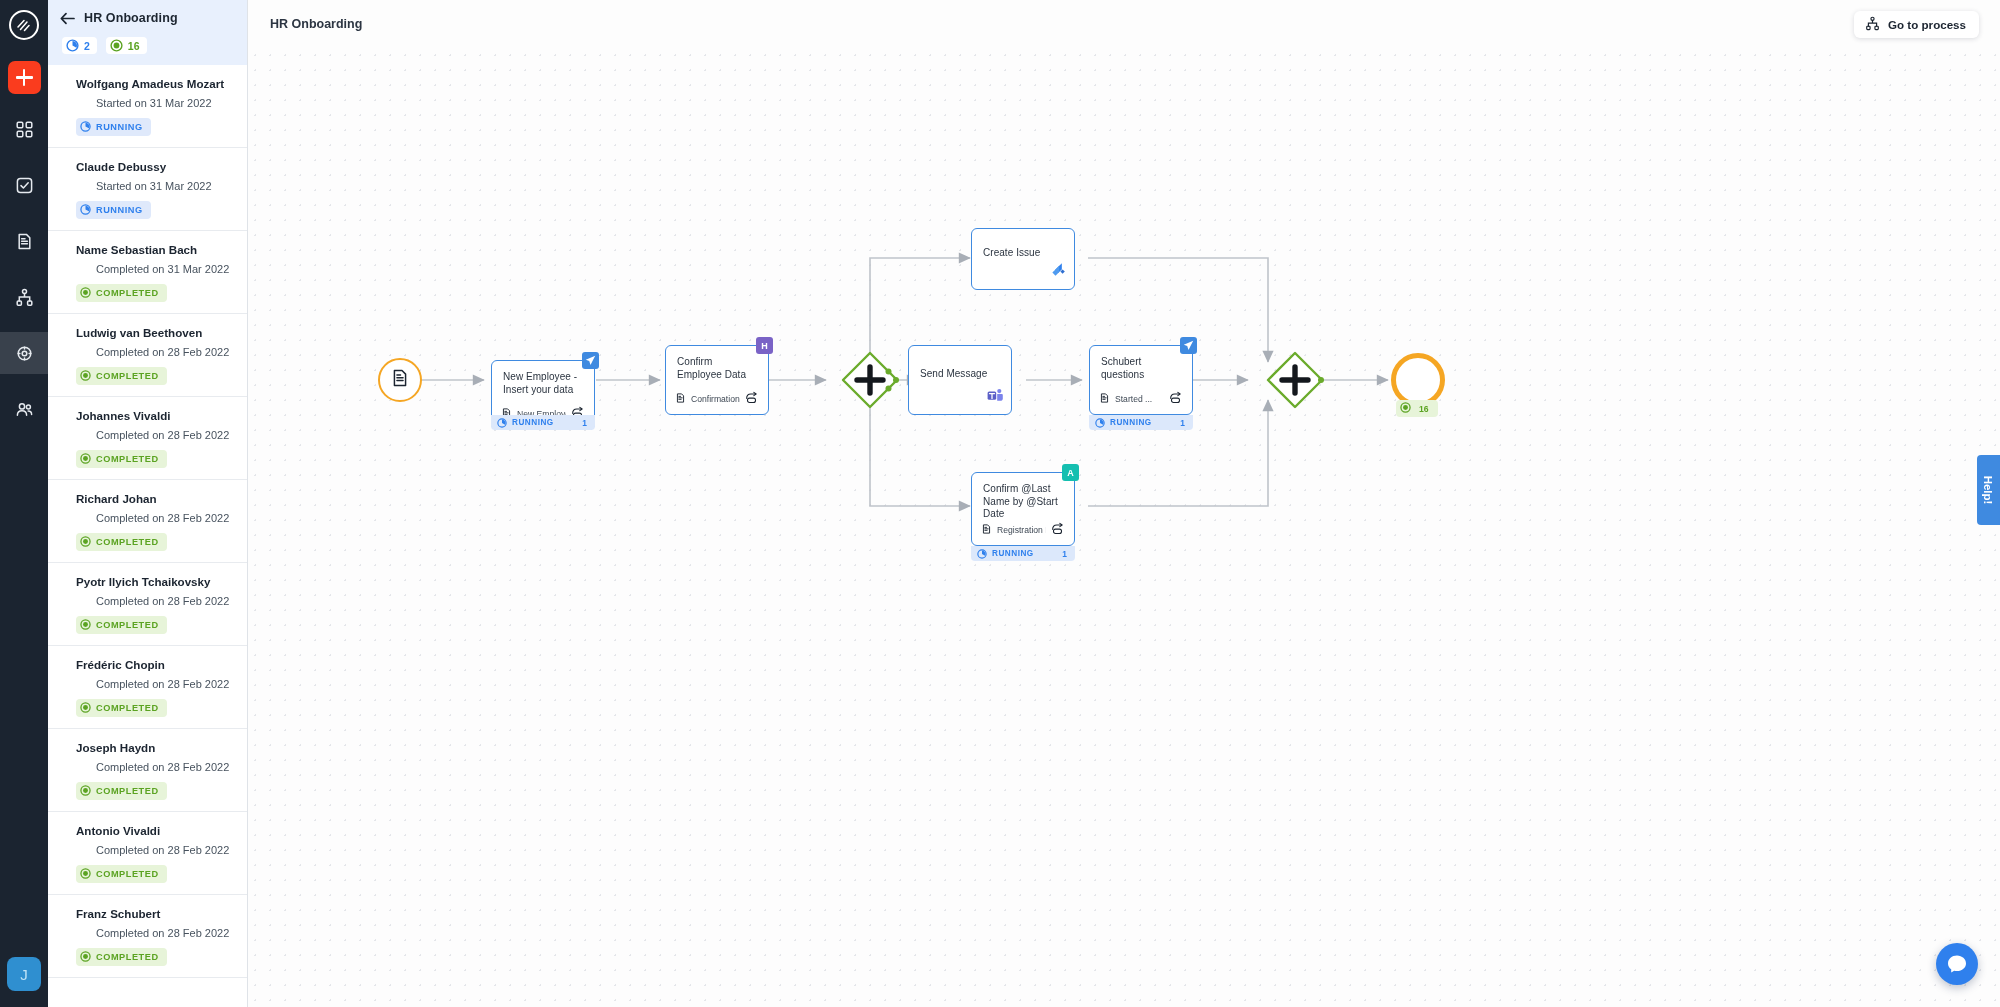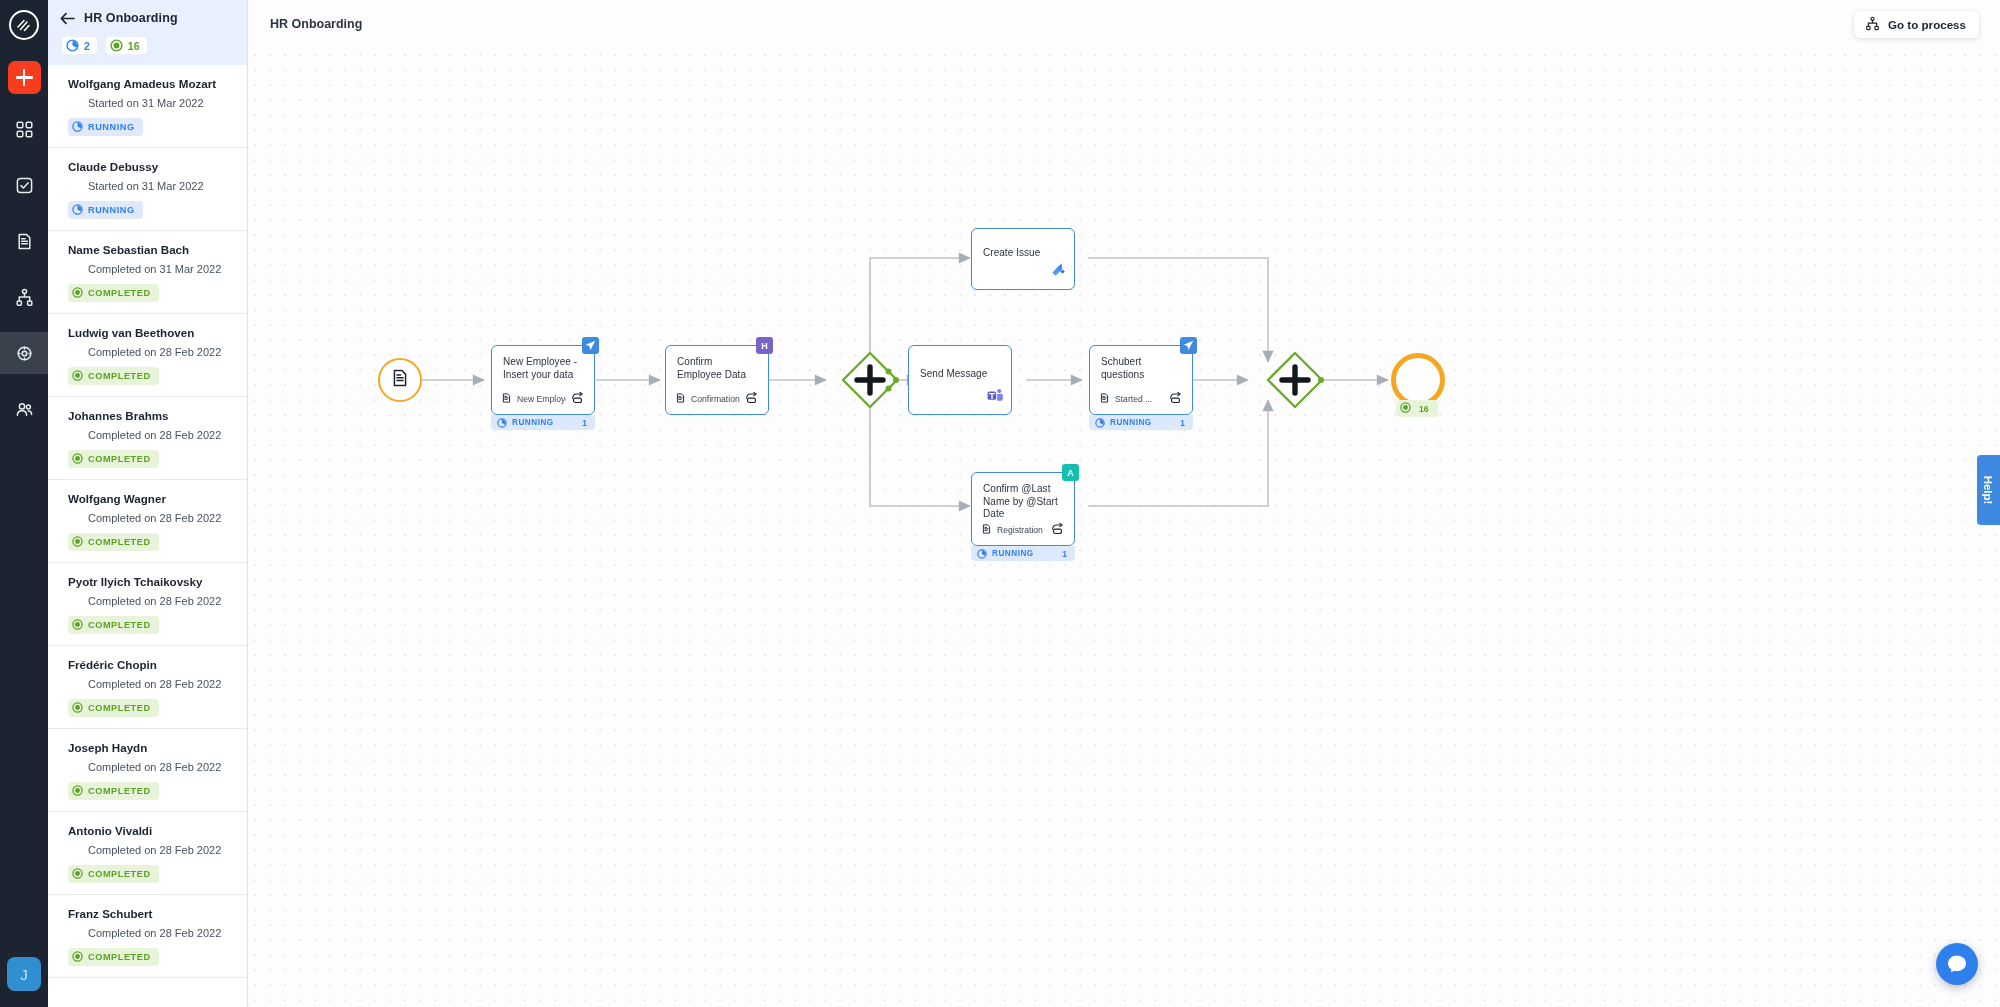--- a/index.html
+++ b/index.html
@@ -64,21 +64,21 @@
     background: #ffffff; border-radius: 4px; padding: 2px 7px 2px 4px;
     font-size: 10.5px; font-weight: bold;
   }
   .chip.run { color: #2f80ed; }
   .chip.done { color: #5ba322; }
 
   .ico-run, .ico-done { width: 13px; height: 13px; flex: 0 0 13px; }
 
   .lp-list { flex: 1 1 auto; overflow: hidden; }
   .lp-row {
-    padding: 12px 12px 11px 20px; border-bottom: 1px solid #e8ebef; cursor: pointer;
+    padding: 12px 12px 11px 28px; border-bottom: 1px solid #e8ebef; cursor: pointer;
   }
   .lp-name { font-size: 11.6px; font-weight: bold; color: #1b2430; }
   .lp-date { font-size: 11px; color: #47525e; margin-top: 7px; margin-left: 20px; }
   .badge {
     display: inline-flex; align-items: center; gap: 5px; margin-top: 9px;
     border-radius: 4px; padding: 2.5px 8px 2.5px 4px;
     font-size: 9.2px; font-weight: bold; letter-spacing: .55px;
   }
   .badge.running   { background: #dfe9fb; color: #2f80ed; }
   .badge.completed { background: #e7f4d9; color: #5ba322; }
@@ -299,28 +299,28 @@
             </svg></span>
           <span>COMPLETED</span>
         </div></div>
       <div class="lp-row"><div class="lp-name">Ludwig van Beethoven</div><div class="lp-date">Completed on 28 Feb 2022</div><div class="badge completed">
           <span><svg width="11" height="11" viewBox="0 0 13 13">
               <circle cx="6.5" cy="6.5" r="5.4" fill="none" stroke="#5ba322" stroke-width="1.5"></circle>
               <circle cx="6.5" cy="6.5" r="2.9" fill="#5ba322"></circle>
             </svg></span>
           <span>COMPLETED</span>
         </div></div>
-      <div class="lp-row"><div class="lp-name">Johannes Brahms</div><div class="lp-date">Completed on 28 Feb 2022</div><div class="badge completed">
-          <span><svg width="11" height="11" viewBox="0 0 13 13">
-              <circle cx="6.5" cy="6.5" r="5.4" fill="none" stroke="#5ba322" stroke-width="1.5"></circle>
-              <circle cx="6.5" cy="6.5" r="2.9" fill="#5ba322"></circle>
-            </svg></span>
-          <span>COMPLETED</span>
-        </div></div>
-      <div class="lp-row"><div class="lp-name">Wolfgang Wagner</div><div class="lp-date">Completed on 28 Feb 2022</div><div class="badge completed">
+      <div class="lp-row"><div class="lp-name">Johannes Vivaldi</div><div class="lp-date">Completed on 28 Feb 2022</div><div class="badge completed">
+          <span><svg width="11" height="11" viewBox="0 0 13 13">
+              <circle cx="6.5" cy="6.5" r="5.4" fill="none" stroke="#5ba322" stroke-width="1.5"></circle>
+              <circle cx="6.5" cy="6.5" r="2.9" fill="#5ba322"></circle>
+            </svg></span>
+          <span>COMPLETED</span>
+        </div></div>
+      <div class="lp-row"><div class="lp-name">Richard Johan</div><div class="lp-date">Completed on 28 Feb 2022</div><div class="badge completed">
           <span><svg width="11" height="11" viewBox="0 0 13 13">
               <circle cx="6.5" cy="6.5" r="5.4" fill="none" stroke="#5ba322" stroke-width="1.5"></circle>
               <circle cx="6.5" cy="6.5" r="2.9" fill="#5ba322"></circle>
             </svg></span>
           <span>COMPLETED</span>
         </div></div>
       <div class="lp-row"><div class="lp-name">Pyotr Ilyich Tchaikovsky</div><div class="lp-date">Completed on 28 Feb 2022</div><div class="badge completed">
           <span><svg width="11" height="11" viewBox="0 0 13 13">
               <circle cx="6.5" cy="6.5" r="5.4" fill="none" stroke="#5ba322" stroke-width="1.5"></circle>
               <circle cx="6.5" cy="6.5" r="2.9" fill="#5ba322"></circle>
@@ -405,21 +405,21 @@
 
     <div class="evt start" style="left:130px; top:358px; width:44px; height:44px;">
       <span>
         <svg width="20" height="20" viewBox="0 0 19 19" fill="none" stroke="#1b2430" stroke-width="1.4">
           <path d="M4.2 2.4 h7.2 l3.4 3.4 v10.8 h-10.6 z" stroke-linejoin="round"></path>
           <path d="M6.6 9.2 h5.8 M6.6 11.8 h5.8 M6.6 6.7 h3.4" stroke-linecap="round"></path>
         </svg>
       </span>
     </div>
 
-    <div class="node" style="left:243px; top:345px; width:104px; height:70px;">
+    <div class="node" style="left:243px; top:360px; width:104px; height:70px;">
       <div class="node-title">New Employee - Insert your data</div>
       <div class="node-foot">
         <span>
           <svg width="11" height="12" viewBox="0 0 19 19" fill="none" stroke="#1b2430" stroke-width="1.6">
             <path d="M4.2 2.4 h7.2 l3.4 3.4 v10.8 h-10.6 z" stroke-linejoin="round"></path>
             <path d="M6.6 9.2 h5.8 M6.6 11.8 h4 M6.6 6.7 h3" stroke-linecap="round"></path>
           </svg>
         </span>
         <span class="node-foot-txt">New Employee ...</span>
         <span class="node-foot-hand">

